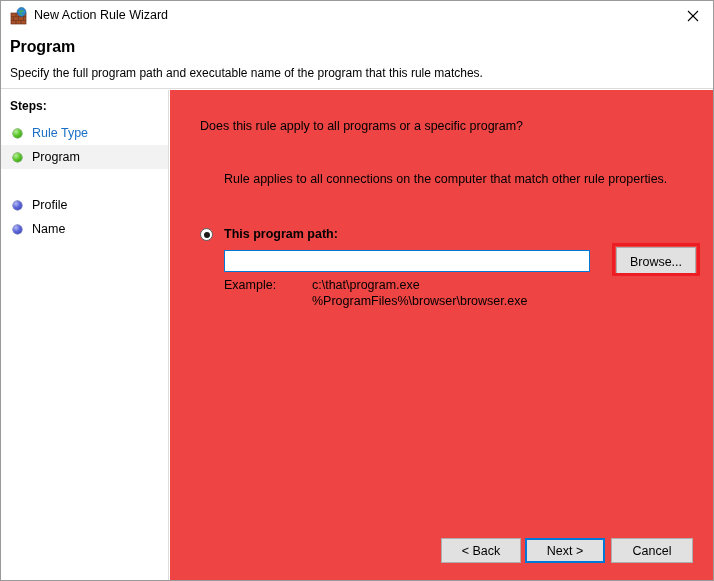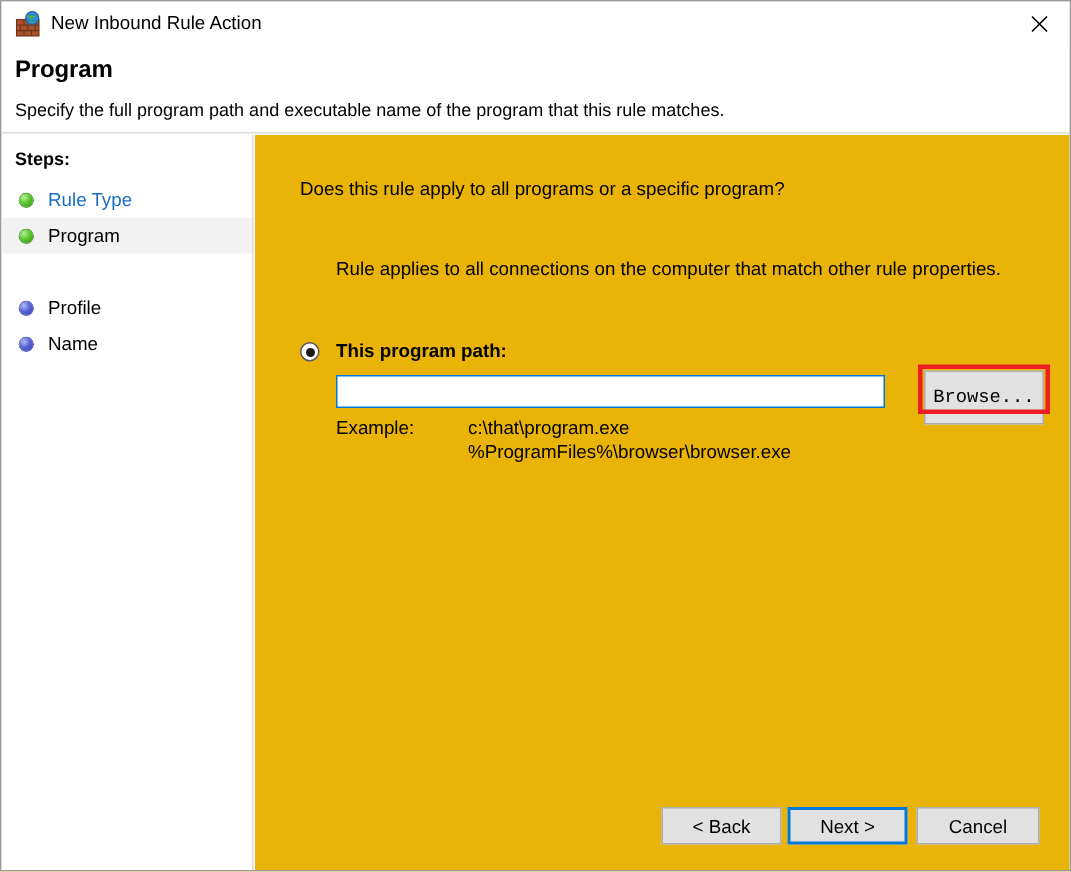--- a/index.html
+++ b/index.html
@@ -153,21 +153,21 @@
     color: #000000;
   }
 
   
   #main {
     position: absolute;
     left: 169px;
     top: 89px;
     width: 543px;
     height: 491px;
-    background: #eab308;
+    background: #ef4444;
   }
   #question {
     position: absolute;
     left: 30px;
     top: 29px;
     font-size: 12.5px;
     color: #000000;
   }
 
   .radio-block { position: absolute; left: 30px; }
@@ -249,25 +249,25 @@
     border: 3px solid #ee1d23;
     box-sizing: border-box;
     background: transparent;
     pointer-events: none;
   }
   #browse-button {
     position: absolute;
     left: 392px;
     top: -1px;
     width: 80px;
-    height: 36px;
+    height: 29px;
     box-sizing: border-box;
     background: #e1e1e1;
     border: 1px solid #adadad;
-    font-family: Liberation Mono, monospace;
+    font-family: Liberation Sans, sans-serif;
     font-size: 12.5px;
     color: #000000;
     cursor: default;
     display: flex;
     align-items: center;
     justify-content: center;
   }
 
   
   #example-block {
@@ -328,21 +328,21 @@
         <line x1="8.5" y1="9.7" x2="8.5" y2="13.4" stroke="#6d3318" stroke-width="0.7"></line>
         <line x1="13.5" y1="9.7" x2="13.5" y2="13.4" stroke="#6d3318" stroke-width="0.7"></line>
         <line x1="6" y1="13.4" x2="6" y2="17" stroke="#6d3318" stroke-width="0.7"></line>
         <line x1="11" y1="13.4" x2="11" y2="17" stroke="#6d3318" stroke-width="0.7"></line>
 
         <circle cx="11.5" cy="5" r="4.4" fill="#2e8fd6" stroke="#1b5f96" stroke-width="0.7"></circle>
         <path d="M8 3.6 Q11 2.4 14.6 3.9 Q12 4.6 9.4 6.4 Q10.6 8.4 13.2 8.2" fill="#4caf50" opacity="0.95"></path>
         <ellipse cx="11.5" cy="5" rx="4.4" ry="1.9" fill="none" stroke="#1b5f96" stroke-width="0.4" opacity="0.6"></ellipse>
       </svg>
     </span>
-    <span id="title-text">New Inbound Rule Action</span>
+    <span id="title-text">New Action Rule Wizard</span>
     <div id="close-button">
       <svg width="12" height="12" viewBox="0 0 12 12">
         <line x1="1" y1="1" x2="11" y2="11" stroke="#000000" stroke-width="1.1"></line>
         <line x1="11" y1="1" x2="1" y2="11" stroke="#000000" stroke-width="1.1"></line>
       </svg>
     </div>
   </div>
 
   <div id="header">
     <div id="page-title">Program</div>

